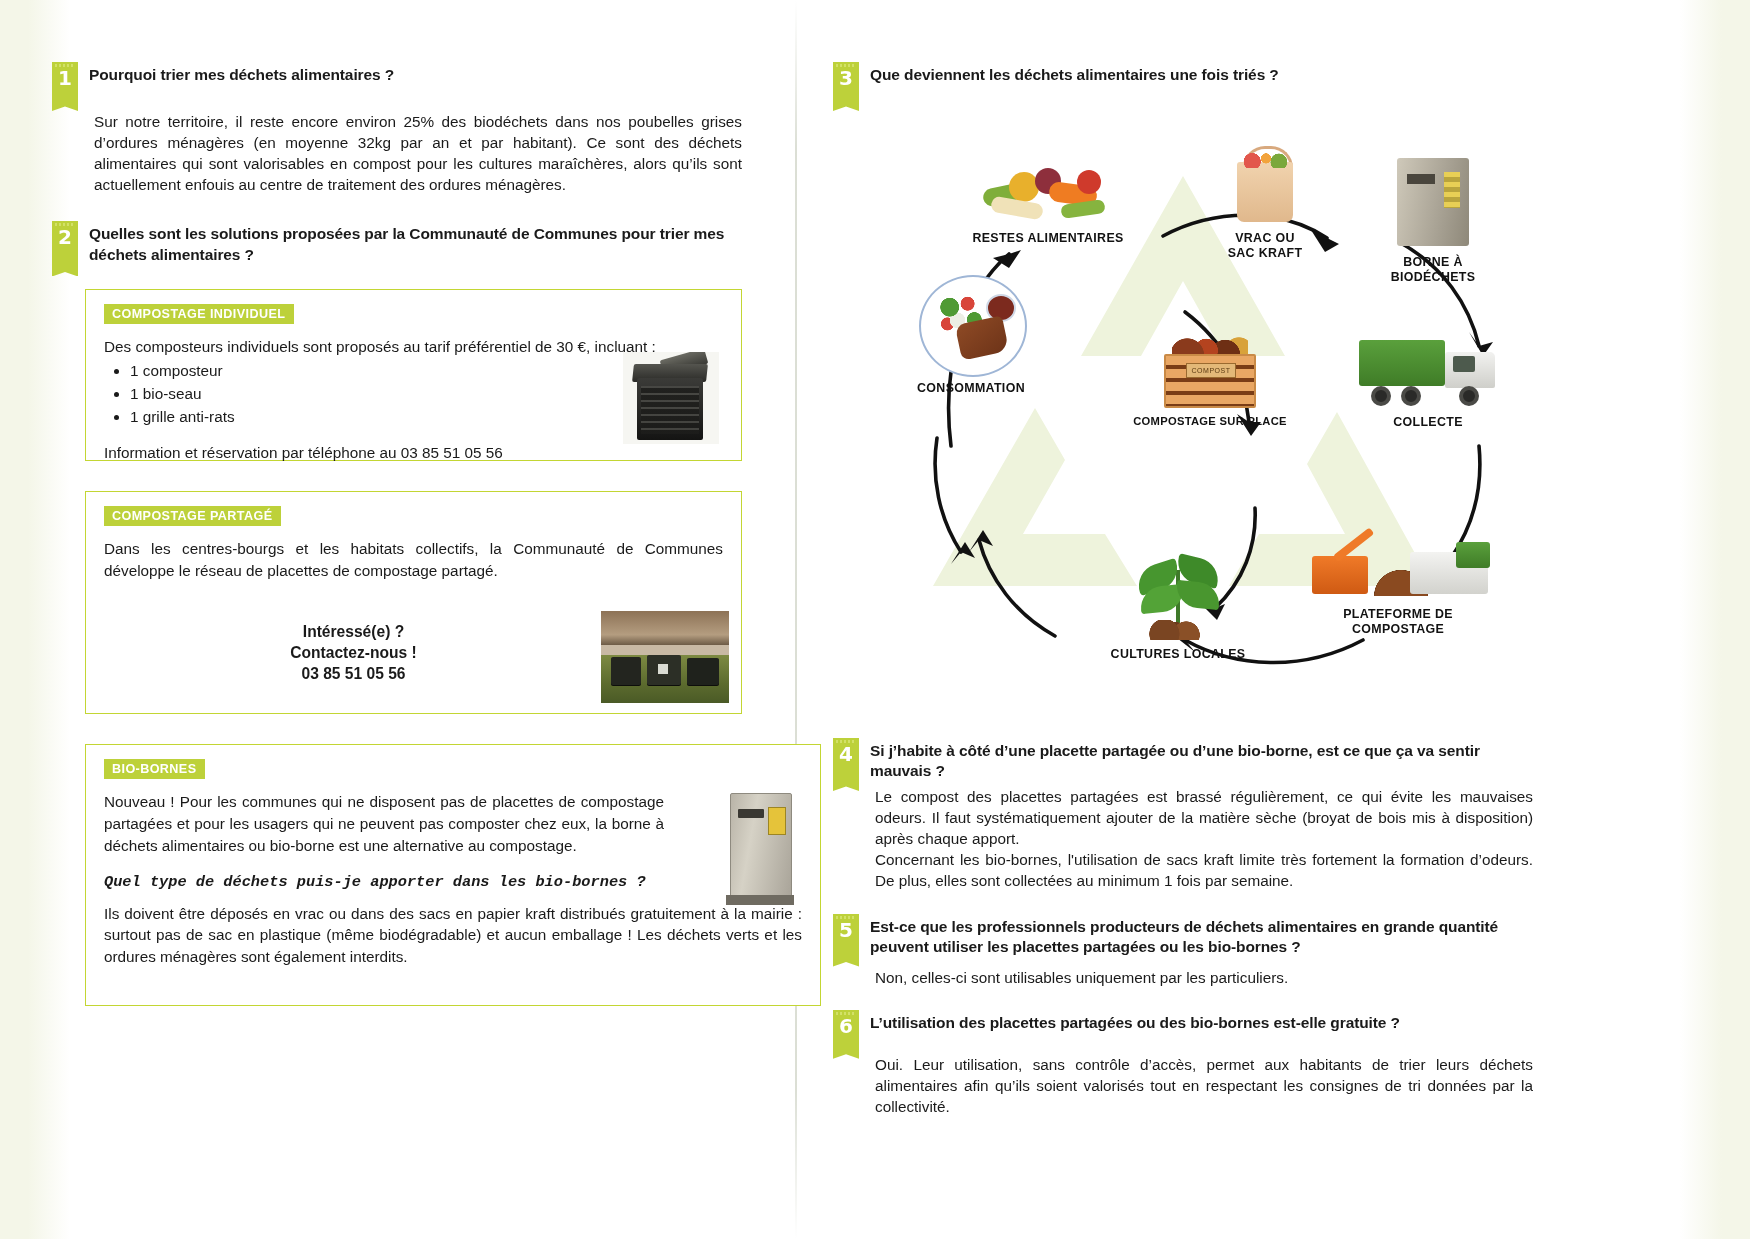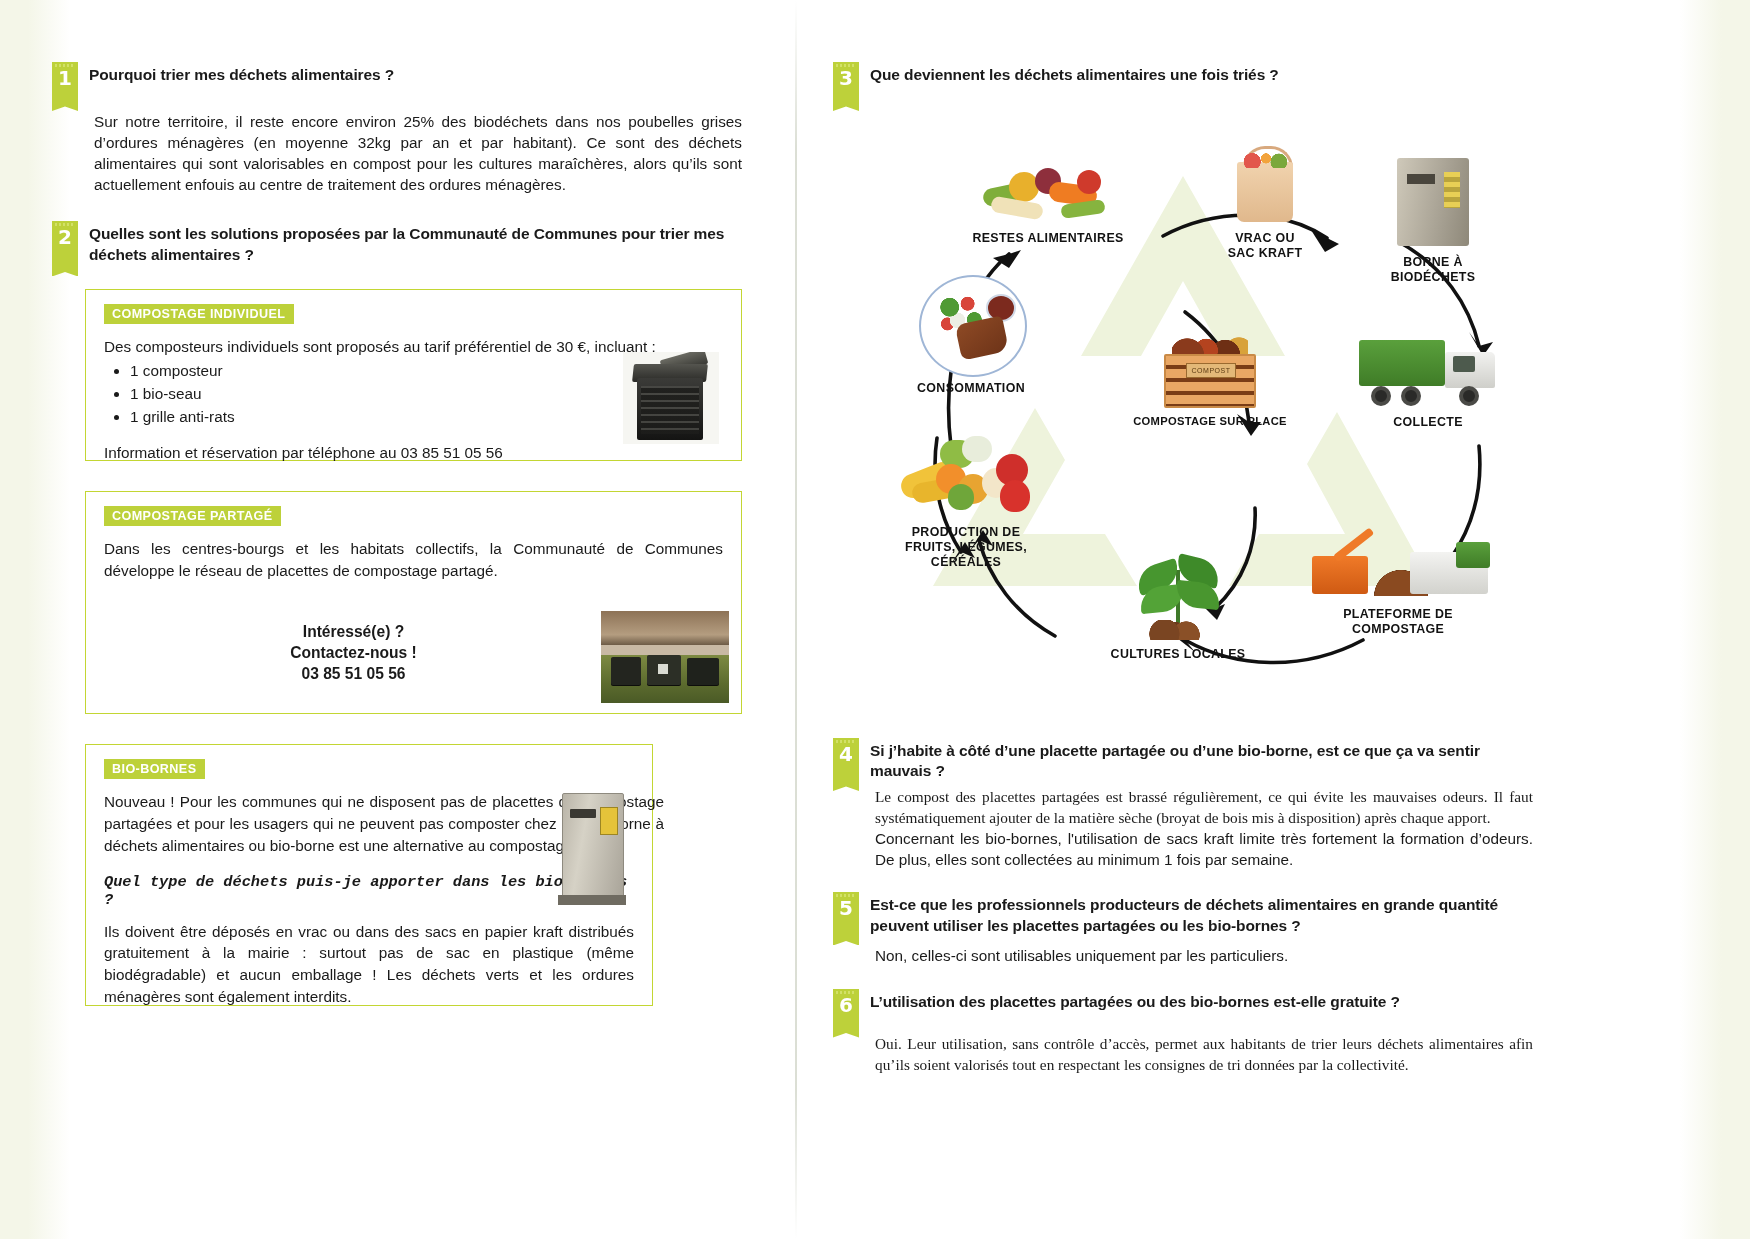--- a/index.html
+++ b/index.html
@@ -49,21 +49,21 @@
     opacity:.85;
   }
   .qtitle{
     font-weight:bold;font-size:15.5px;line-height:1.3;
     padding-top:3px;letter-spacing:-.1px;
   }
   .qbody{
     font-size:15.3px;line-height:1.38;text-align:justify;
     margin:9px 0 0 42px;
   }
-  .qbody.tight{margin-top:4px;font-family:Liberation Serif, serif;}
+  .qbody.tight{margin-top:4px;}
 
   
   .box{
     border:1.6px solid #c3d633;
     background:#ffffff;
     padding:14px 18px 16px 18px;
     position:relative;
     box-sizing:border-box;
   }
   .box-tag{
@@ -348,21 +348,21 @@
       <div class="photo placette">
         <div class="sky"></div>
           <div class="wall"></div>
           <div class="grass"></div>
         <div class="bin1"></div>
           <div class="bin2"></div>
           <div class="bin3"></div>
       </div>
     </div>
 
-    <div class="box" style="margin:30px 8px 0 33px;width:568px;height:262px;">
+    <div class="box" style="margin:30px 8px 0 33px;width:736px;height:262px;">
       <span class="box-tag">BIO-BORNES</span>
       <p style="width:560px;">Nouveau ! Pour les communes qui ne disposent pas de placettes de compostage partagées et pour les usagers qui ne peuvent pas composter chez eux, la borne à déchets alimentaires ou bio-borne est une alternative au compostage.</p>
       <div class="sub-q">Quel type de déchets puis-je apporter dans les bio-bornes ?</div>
       <p>Ils doivent être déposés en vrac ou dans des sacs en papier kraft distribués gratuitement à la mairie : surtout pas de sac en plastique (même biodégradable) et aucun emballage ! Les déchets verts et les ordures ménagères sont également interdits.</p>
       <div class="photo borne">
         <div class="cab"></div>
           <div class="slot"></div>
           <div class="panel"></div>
           <div class="base"></div>
       </div>
@@ -466,37 +466,20 @@
           <div class="stem"></div>
             <div class="lf a"></div>
             <div class="lf b"></div>
           <div class="lf c"></div>
             <div class="lf d"></div>
             <div class="soil"></div>
         </div>
         <div class="lbl">CULTURES LOCALES</div>
       </div>
 
-      <div class="node" style="left:28px;top:318px;width:210px;">
-        <div class="art art-fruits">
-          <i style="left:4px;top:34px;width:56px;height:24px;background:#f1c33a;border-radius:26px;transform:rotate(-22deg)"></i>
-          <i style="left:16px;top:46px;width:52px;height:20px;background:#e8b52c;border-radius:24px;transform:rotate(-10deg)"></i>
-          <i style="left:44px;top:6px;width:34px;height:28px;background:#8fbc45;border-radius:14px"></i>
-          <i style="left:66px;top:2px;width:30px;height:26px;background:#e8eddb;border-radius:14px"></i>
-          <i style="left:40px;top:30px;width:30px;height:30px;background:#f28f2b"></i>
-          <i style="left:62px;top:40px;width:30px;height:30px;background:#e8a431"></i>
-          <i style="left:52px;top:50px;width:26px;height:26px;background:#6fa63a;border-radius:50% 50% 45% 45%"></i>
-          <i style="left:86px;top:34px;width:28px;height:30px;background:#f3e6c9"></i>
-          <i style="left:100px;top:20px;width:32px;height:32px;background:#cf2f2b"></i>
-          <i style="left:104px;top:46px;width:30px;height:32px;background:#d8322c;border-radius:50% 50% 45% 45%"></i>
-        </div>
-        <div class="lbl">PRODUCTION DE
-FRUITS, LÉGUMES,
-CÉRÉALES</div>
-      </div>
 
       <div class="node" style="left:48px;top:156px;width:180px;">
         <div class="art art-plate">
           <div class="dish"></div>
             <div class="salad"></div>
             <div class="sauce"></div>
             <div class="meat"></div>
         </div>
         <div class="lbl">CONSOMMATION</div>
       </div>

